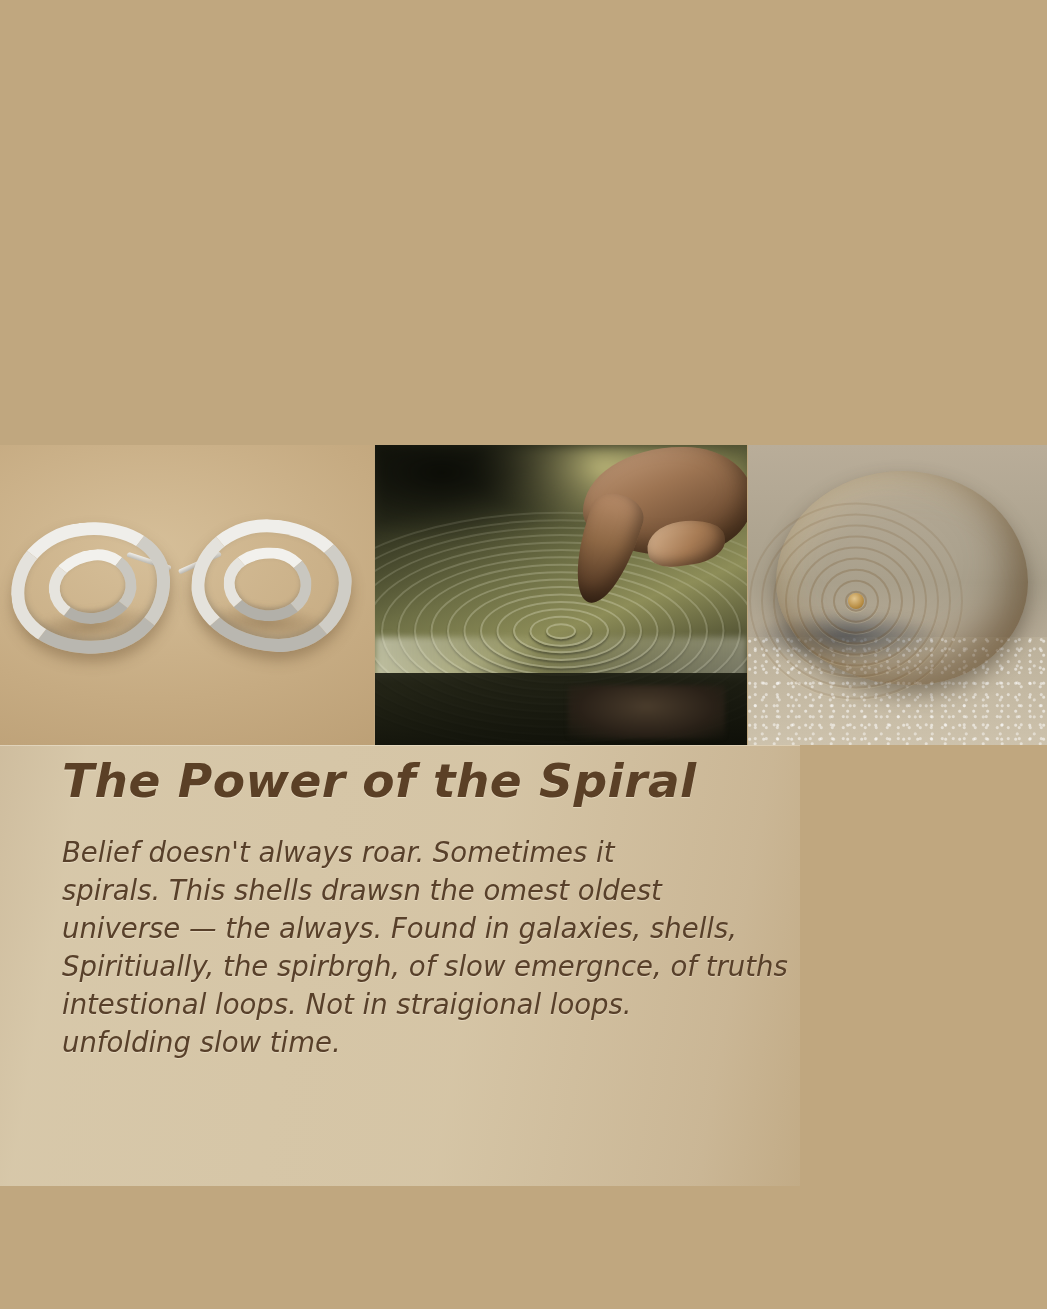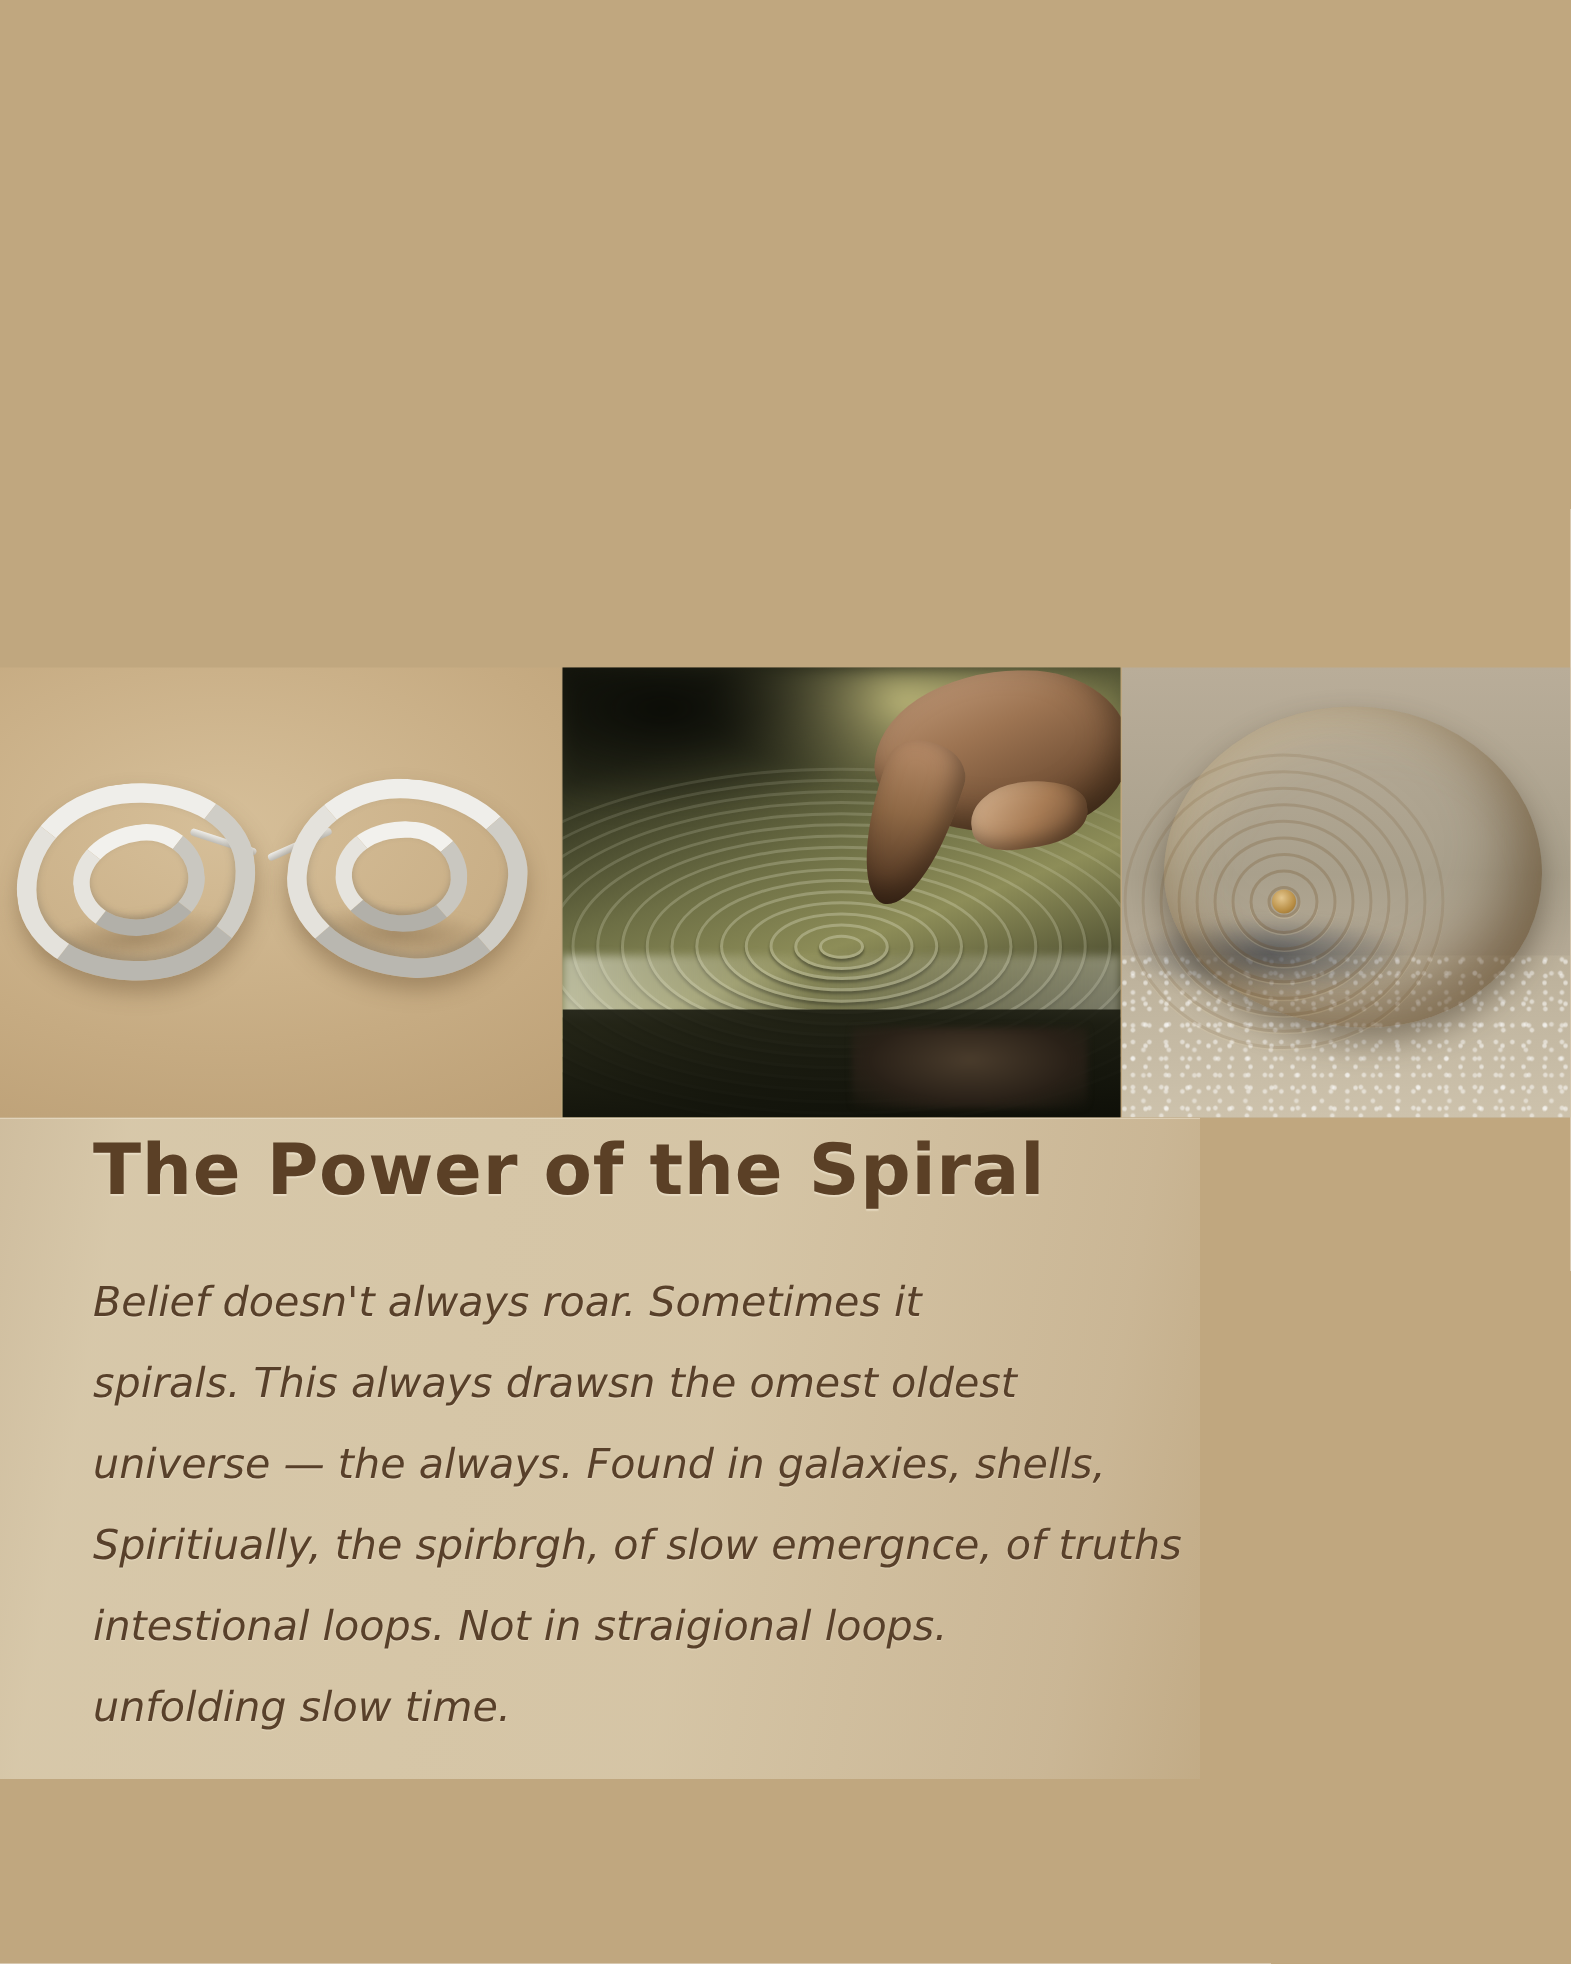--- a/index.html
+++ b/index.html
@@ -247,20 +247,21 @@
         rgba(214,198,167,.96) 58%,
         rgba(204,185,153,.86) 88%,
         rgba(196,175,140,.55) 100%);
     box-shadow: inset 0 1px 0 rgba(255,250,235,.35);
   }
   .card-title {
     position: absolute;
     left: 62px;
     top: 8px;
     font-family: "DejaVu Sans", sans-serif;
+    font-style: italic;
     font-weight: 600;
     font-size: 47px;
     letter-spacing: .5px;
     color: #5b4026;
     text-shadow: 0 1px 1px rgba(255,248,232,.45);
     white-space: nowrap;
   }
   .card-body {
     position: absolute;
     left: 62px;
@@ -270,21 +271,20 @@
     font-style: italic;
     font-weight: 500;
     font-size: 27.5px;
     line-height: 38px;
     color: #58402a;
     text-shadow: 0 1px 1px rgba(255,248,232,.4);
   }
   .card-body .ln {
     display: block;
     white-space: nowrap;
-    margin-top: 16px;
   }
 </style>
 </head>
 <body>
 
 <div id="poster">
 
   <div class="image-strip">
 
     <div class="panel panel-earrings">
@@ -349,21 +349,21 @@
         </div>
       <div class="shell-apex"></div>
     </div>
 
   </div>
 
   <div class="text-card">
     <div class="card-title">The Power of the Spiral</div>
     <div class="card-body" id="card-body">
         <span class="ln">Belief doesn't always roar. Sometimes it</span>
-        <span class="ln">spirals. This always drawsn the omest oldest</span>
+        <span class="ln">spirals. This shells drawsn the omest oldest</span>
         <span class="ln">universe — the always. Found in galaxies, shells,</span>
         <span class="ln">Spiritiually, the spirbrgh, of slow emergnce, of truths</span>
         <span class="ln">intestional loops. Not in straigional loops.</span>
         <span class="ln">unfolding slow time.</span>
       </div>
   </div>
 
 </div>
 
 </body></html>

